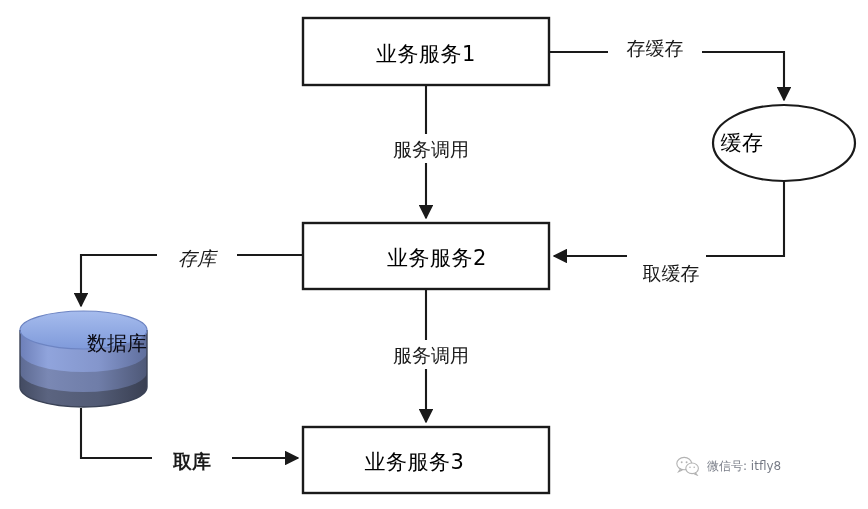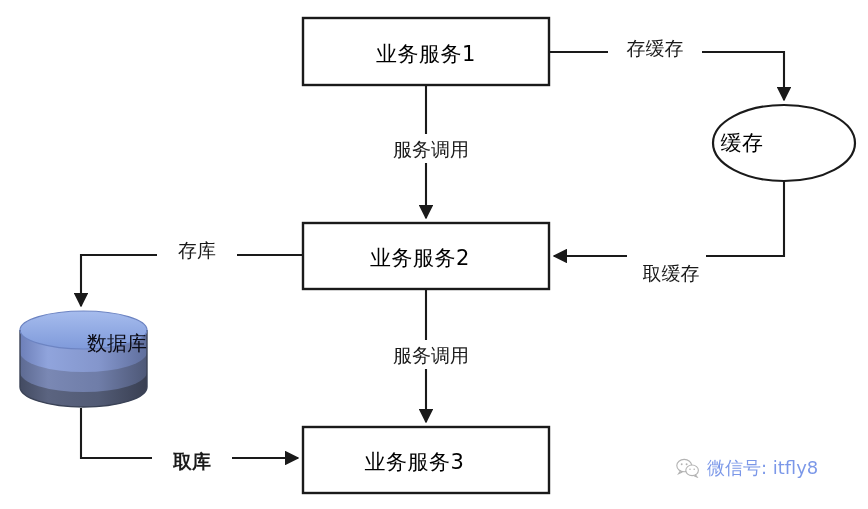--- a/index.html
+++ b/index.html
@@ -56,22 +56,22 @@
   #watermark {
     position: absolute;
     left: 676px;
     top: 456px;
     display: flex;
     align-items: center;
     gap: 7px;
     opacity: 0.58;
   }
   #watermark .wm-text {
-    font-size: 18px;
-    color: #1d4ed8;
+    font-size: 12px;
+    color: #0f172a;
     white-space: nowrap;
     font-family: "DejaVu Sans", "Liberation Sans", sans-serif;
   }
 </style>
 </head>
 <body>
 
 <div id="canvas">
 
   <svg id="diagram-svg" viewBox="0 0 868 509" xmlns="http://www.w3.org/2000/svg">
@@ -146,33 +146,33 @@
     </g>
 
     <g>
       <path d="M 81 408 L 81 458 L 152 458" fill="none" stroke="#1a1a1a" stroke-width="2.1"></path>
       <path d="M 221 458 L 298 458" fill="none" stroke="#1a1a1a" stroke-width="2.1" marker-end="url(#arrow)"></path>
     </g>
   </svg>
 
   <div class="node-label" style="left:303px; top:40px; width:246px;">业务服务1</div>
 
-  <div class="node-label" style="left:297px; top:244px; width:246px;">业务服务2</div>
+  <div class="node-label" style="left:314px; top:244px; width:246px;">业务服务2</div>
 
   <div class="node-label" style="left:303px; top:448px; width:223px;">业务服务3</div>
 
   <div class="node-label" style="left:671px; top:129px; width:142px;">缓存</div>
 
   <div class="db-label" style="left:20px; top:330px; width:127px;">数据库</div>
 
   <div class="edge-label" style="left:608px; top:36px; width:84px;">存缓存</div>
 
   <div class="edge-label" style="left:371px; top:137px; width:110px;">服务调用</div>
 
-  <div class="edge-label" style="left:157px; top:238px; width:70px;">存库</div>
+  <div class="edge-label" style="left:157px; top:246px; width:70px;font-style:italic;">存库</div>
 
   <div class="edge-label" style="left:625px; top:261px; width:82px;">取缓存</div>
 
   <div class="edge-label" style="left:371px; top:343px; width:110px;">服务调用</div>
 
   <div class="edge-label" style="left:152px; top:449px; width:70px;font-weight:bold;">取库</div>
 
   <div id="watermark">
     <svg width="24" height="20" viewBox="0 0 24 20" xmlns="http://www.w3.org/2000/svg">
       <ellipse cx="8.2" cy="7.6" rx="7.4" ry="6.2" fill="none" stroke="#7d7d7d" stroke-width="1.1"></ellipse>

